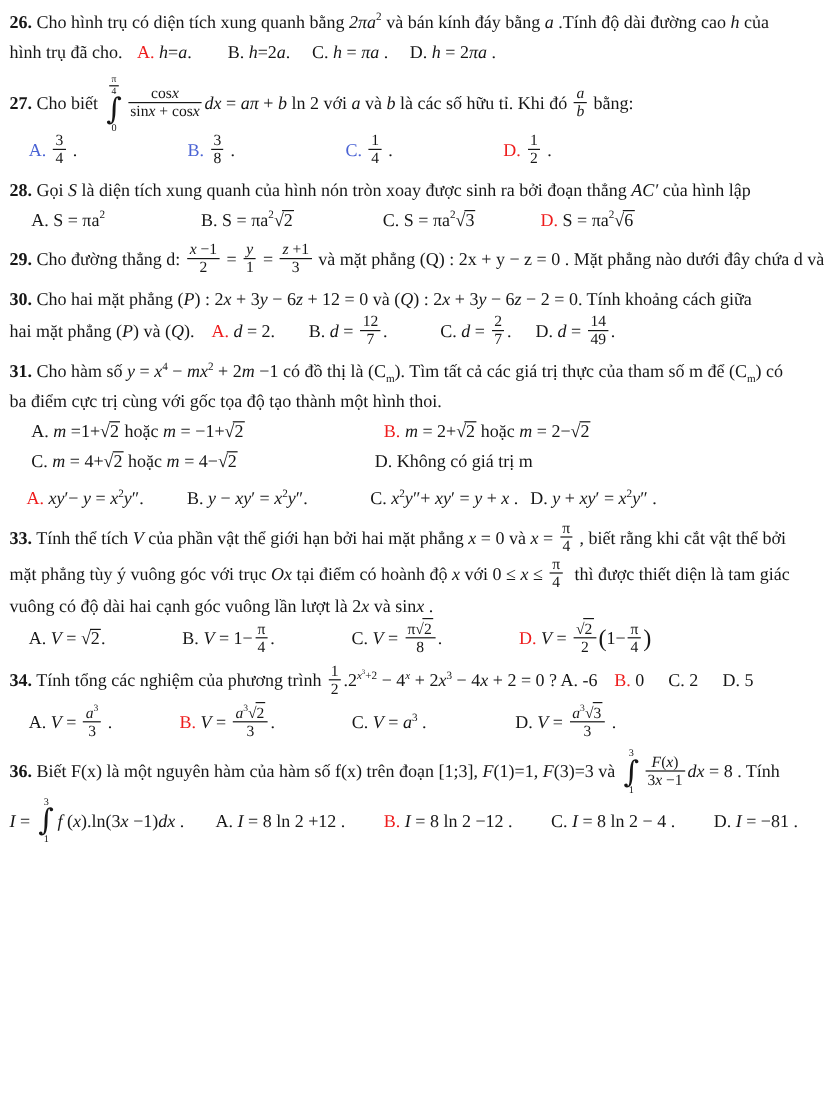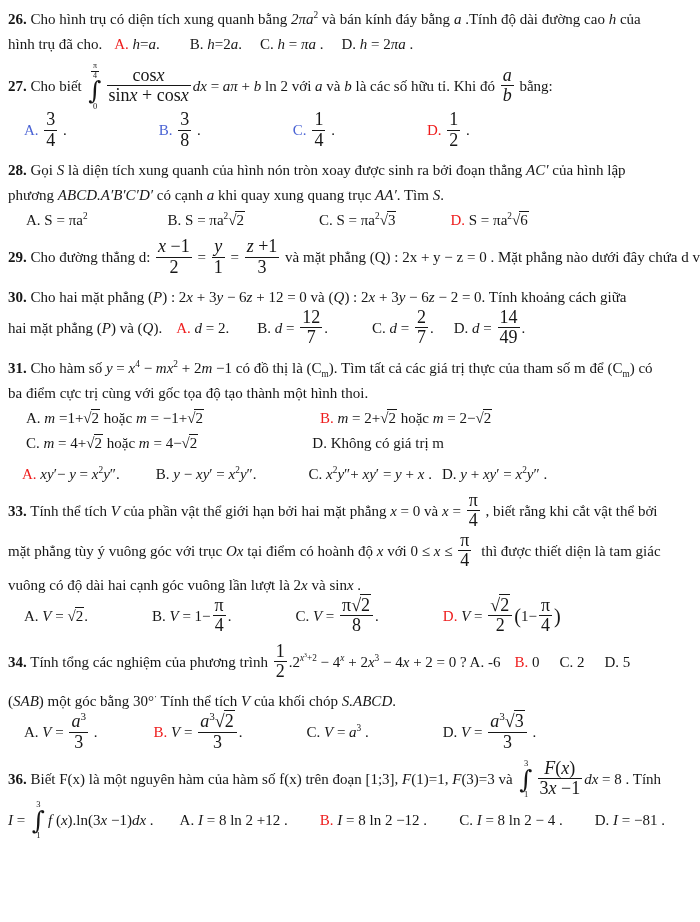--- a/index.html
+++ b/index.html
@@ -12,21 +12,21 @@
   }
   .line{white-space:nowrap;line-height:25px;}
   .question{margin-bottom:6px;}
   .b{font-weight:bold;}
   .i{font-style:italic;}
   .red{color:var(--red,#ee1c1c);}
   .blue{color:var(--blue,#4a63d4);}
   .sp{display:inline-block;height:1px;}
   .frac{
     display:inline-block;vertical-align:middle;text-align:center;
-    line-height:1.08;font-size:18px;margin:0 2px;position:relative;top:-2px;
+    line-height:1.08;font-size:13px;margin:0 2px;position:relative;top:-2px;
   }
   .fn{display:block;border-bottom:1px solid currentColor;padding:0 2px;}
   .fd{display:block;padding:0 2px;}
   .sqrt{white-space:nowrap;display:inline;}
   .sg{letter-spacing:-1px;}
   .sc{border-top:1px solid currentColor;padding:0 1px;}
   .intg{
     display:inline-flex;flex-direction:column;align-items:center;
     vertical-align:middle;margin:0 3px;line-height:1;position:relative;top:-1px;
   }
@@ -51,21 +51,20 @@
       <div class="question">
         <div class="line"><span class="b">27.</span><span class="t"> Cho biết </span><span class="intg">
             <span class="il"><span class="frac"><span class="fn"><span class="t">π</span></span><span class="fd"><span class="t">4</span></span></span></span>
             <span class="is">∫</span>
             <span class="il"><span class="t">0</span></span>
           </span><span class="frac"><span class="fn"><span class="t">cos</span><span class="i">x</span></span><span class="fd"><span class="t">sin</span><span class="i">x</span><span class="t"> + cos</span><span class="i">x</span></span></span><span class="i">dx</span><span class="t"> = </span><span class="i">aπ</span><span class="t"> + </span><span class="i">b</span><span class="t"> ln 2  với </span><span class="i">a</span><span class="t"> và </span><span class="i">b</span><span class="t"> là các số hữu tỉ. Khi đó </span><span class="frac"><span class="fn"><span class="i">a</span></span><span class="fd"><span class="i">b</span></span></span><span class="t"> bằng:</span></div>
         <div class="line"><span class="sp" style="width: 16px;"></span><span class="t blue">A.</span><span class="t"> </span><span class="frac"><span class="fn"><span class="t">3</span></span><span class="fd"><span class="t">4</span></span></span><span class="t"> .</span><span class="sp" style="width: 92px;"></span><span class="t blue">B.</span><span class="t"> </span><span class="frac"><span class="fn"><span class="t">3</span></span><span class="fd"><span class="t">8</span></span></span><span class="t"> .</span><span class="sp" style="width: 92px;"></span><span class="t blue">C.</span><span class="t"> </span><span class="frac"><span class="fn"><span class="t">1</span></span><span class="fd"><span class="t">4</span></span></span><span class="t"> .</span><span class="sp" style="width: 92px;"></span><span class="t red">D.</span><span class="t"> </span><span class="frac"><span class="fn"><span class="t">1</span></span><span class="fd"><span class="t">2</span></span></span><span class="t"> .</span></div>
       </div>
       <div class="question">
         <div class="line"><span class="b">28.</span><span class="t"> Gọi </span><span class="i">S</span><span class="t"> là diện tích xung quanh của hình nón tròn xoay được sinh ra bởi đoạn thẳng </span><span class="i">AC′</span><span class="t"> của hình lập</span></div>
-        <div class="line"><span class="t">phương </span><span class="i">ABCD.A′B′C′D′</span><span class="t"> có cạnh </span><span class="i">a</span><span class="t"> khi quay xung quang trục </span><span class="i">AA′</span><span class="t">. Tìm </span><span class="i">S</span><span class="t">.</span></div>
         <div class="line"><span class="sp" style="width: 18px;"></span><span class="t">A. S = πa</span><sup><span class="t">2</span></sup><span class="sp" style="width: 80px;"></span><span class="t">B. S = πa</span><sup><span class="t">2</span></sup><span class="sqrt"><span class="sg">√</span><span class="sc"><span class="t">2</span></span></span><span class="sp" style="width: 74px;"></span><span class="t">C. S = πa</span><sup><span class="t">2</span></sup><span class="sqrt"><span class="sg">√</span><span class="sc"><span class="t">3</span></span></span><span class="sp" style="width: 54px;"></span><span class="t red">D.</span><span class="t"> S = πa</span><sup><span class="t">2</span></sup><span class="sqrt"><span class="sg">√</span><span class="sc"><span class="t">6</span></span></span></div>
       </div>
       <div class="question">
         <div class="line"><span class="b">29.</span><span class="t"> Cho đường thẳng d: </span><span class="frac"><span class="fn"><span class="i">x</span><span class="t"> −1</span></span><span class="fd"><span class="t">2</span></span></span><span class="t"> = </span><span class="frac"><span class="fn"><span class="i">y</span></span><span class="fd"><span class="t">1</span></span></span><span class="t"> = </span><span class="frac"><span class="fn"><span class="i">z</span><span class="t"> +1</span></span><span class="fd"><span class="t">3</span></span></span><span class="t"> và mặt phẳng  (Q) : 2x + y − z = 0 . Mặt phẳng nào dưới đây chứa d và</span></div>
       </div>
       <div class="question">
         <div class="line"><span class="b">30.</span><span class="t"> Cho hai mặt phẳng (</span><span class="i">P</span><span class="t">) : 2</span><span class="i">x</span><span class="t"> + 3</span><span class="i">y</span><span class="t"> − 6</span><span class="i">z</span><span class="t"> + 12 = 0  và (</span><span class="i">Q</span><span class="t">) : 2</span><span class="i">x</span><span class="t"> + 3</span><span class="i">y</span><span class="t"> − 6</span><span class="i">z</span><span class="t"> − 2 = 0. Tính khoảng cách giữa</span></div>
         <div class="line"><span class="t">hai mặt phẳng (</span><span class="i">P</span><span class="t">) và (</span><span class="i">Q</span><span class="t">).</span><span class="sp" style="width: 14px;"></span><span class="t red">A.</span><span class="t"> </span><span class="i">d</span><span class="t"> = 2.</span><span class="sp" style="width: 28px;"></span><span class="t">B. </span><span class="i">d</span><span class="t"> = </span><span class="frac"><span class="fn"><span class="t">12</span></span><span class="fd"><span class="t">7</span></span></span><span class="t">.</span><span class="sp" style="width: 44px;"></span><span class="t">C. </span><span class="i">d</span><span class="t"> = </span><span class="frac"><span class="fn"><span class="t">2</span></span><span class="fd"><span class="t">7</span></span></span><span class="t">.</span><span class="sp" style="width: 20px;"></span><span class="t">D. </span><span class="i">d</span><span class="t"> = </span><span class="frac"><span class="fn"><span class="t">14</span></span><span class="fd"><span class="t">49</span></span></span><span class="t">.</span></div>
       </div>
       <div class="question">
@@ -80,21 +79,20 @@
       <div class="question">
         <div class="line"><span class="b">33.</span><span class="t"> Tính thể tích </span><span class="i">V</span><span class="t"> của phần vật thể giới hạn bởi hai mặt phẳng </span><span class="i">x</span><span class="t"> = 0  và </span><span class="i">x</span><span class="t"> = </span><span class="frac"><span class="fn"><span class="t">π</span></span><span class="fd"><span class="t">4</span></span></span><span class="t"> , biết rằng khi cắt vật thể bởi</span></div>
         <div class="line"><span class="t">mặt phẳng tùy ý vuông góc với trục </span><span class="i">Ox</span><span class="t"> tại điểm có hoành độ </span><span class="i">x</span><span class="t"> với 0 ≤ </span><span class="i">x</span><span class="t"> ≤ </span><span class="frac"><span class="fn"><span class="t">π</span></span><span class="fd"><span class="t">4</span></span></span><span class="sp" style="width: 8px;"></span><span class="t">thì được thiết diện là tam giác</span></div>
         <div class="line"><span class="t">vuông có độ dài hai cạnh góc vuông lần lượt là 2</span><span class="i">x</span><span class="t">  và  sin</span><span class="i">x</span><span class="t"> .</span></div>
         <div class="line"><span class="sp" style="width: 16px;"></span><span class="t">A. </span><span class="i">V</span><span class="t"> = </span><span class="sqrt"><span class="sg">√</span><span class="sc"><span class="t">2</span></span></span><span class="t">.</span><span class="sp" style="width: 64px;"></span><span class="t">B. </span><span class="i">V</span><span class="t"> = 1−</span><span class="frac"><span class="fn"><span class="t">π</span></span><span class="fd"><span class="t">4</span></span></span><span class="t">.</span><span class="sp" style="width: 64px;"></span><span class="t">C. </span><span class="i">V</span><span class="t"> = </span><span class="frac"><span class="fn"><span class="t">π</span><span class="sqrt"><span class="sg">√</span><span class="sc"><span class="t">2</span></span></span></span><span class="fd"><span class="t">8</span></span></span><span class="t">.</span><span class="sp" style="width: 64px;"></span><span class="t red">D.</span><span class="t"> </span><span class="i">V</span><span class="t"> = </span><span class="frac"><span class="fn"><span class="sqrt"><span class="sg">√</span><span class="sc"><span class="t">2</span></span></span></span><span class="fd"><span class="t">2</span></span></span><span class="bigp">(</span><span class="t">1−</span><span class="frac"><span class="fn"><span class="t">π</span></span><span class="fd"><span class="t">4</span></span></span><span class="bigp">)</span></div>
       </div>
       <div class="question">
         <div class="line"><span class="b">34.</span><span class="t"> Tính tổng các nghiệm của phương trình </span><span class="frac"><span class="fn"><span class="t">1</span></span><span class="fd"><span class="t">2</span></span></span><span class="t">.2</span><sup><span class="i">x</span><sup><span class="t">3</span></sup><span class="t">+2</span></sup><span class="t"> − 4</span><sup><span class="i">x</span></sup><span class="t"> + 2</span><span class="i">x</span><sup><span class="t">3</span></sup><span class="t"> − 4</span><span class="i">x</span><span class="t"> + 2 = 0 ?  A. -6</span><span class="sp" style="width: 14px;"></span><span class="t red">B.</span><span class="t"> 0</span><span class="sp" style="width: 20px;"></span><span class="t">C. 2</span><span class="sp" style="width: 20px;"></span><span class="t">D. 5</span></div>
       </div>
       <div class="question">
-        <div class="line"><span class="t">(</span><span class="i">SAB</span><span class="t">) một góc bằng 30°</span><sup><span class="t">·</span></sup><span class="t"> Tính thể tích </span><span class="i">V</span><span class="t"> của khối chóp </span><span class="i">S.ABCD</span><span class="t">.</span></div>
         <div class="line"><span class="sp" style="width: 16px;"></span><span class="t">A. </span><span class="i">V</span><span class="t"> = </span><span class="frac"><span class="fn"><span class="i">a</span><sup><span class="t">3</span></sup></span><span class="fd"><span class="t">3</span></span></span><span class="t"> .</span><span class="sp" style="width: 56px;"></span><span class="t red">B.</span><span class="t"> </span><span class="i">V</span><span class="t"> = </span><span class="frac"><span class="fn"><span class="i">a</span><sup><span class="t">3</span></sup><span class="sqrt"><span class="sg">√</span><span class="sc"><span class="t">2</span></span></span></span><span class="fd"><span class="t">3</span></span></span><span class="t">.</span><span class="sp" style="width: 64px;"></span><span class="t">C. </span><span class="i">V</span><span class="t"> = </span><span class="i">a</span><sup><span class="t">3</span></sup><span class="t"> .</span><span class="sp" style="width: 74px;"></span><span class="t">D. </span><span class="i">V</span><span class="t"> = </span><span class="frac"><span class="fn"><span class="i">a</span><sup><span class="t">3</span></sup><span class="sqrt"><span class="sg">√</span><span class="sc"><span class="t">3</span></span></span></span><span class="fd"><span class="t">3</span></span></span><span class="t"> .</span></div>
       </div>
       <div class="question">
         <div class="line"><span class="b">36.</span><span class="t"> Biết F(x) là một nguyên hàm của hàm số f(x) trên đoạn [1;3], </span><span class="i">F</span><span class="t">(1)=1, </span><span class="i">F</span><span class="t">(3)=3  và </span><span class="intg">
             <span class="il"><span class="t">3</span></span>
             <span class="is">∫</span>
             <span class="il"><span class="t">1</span></span>
           </span><span class="frac"><span class="fn"><span class="i">F</span><span class="t">(</span><span class="i">x</span><span class="t">)</span></span><span class="fd"><span class="t">3</span><span class="i">x</span><span class="t"> −1</span></span></span><span class="i">dx</span><span class="t"> = 8 . Tính</span></div>
         <div class="line"><span class="i">I</span><span class="t"> = </span><span class="intg">
             <span class="il"><span class="t">3</span></span>

